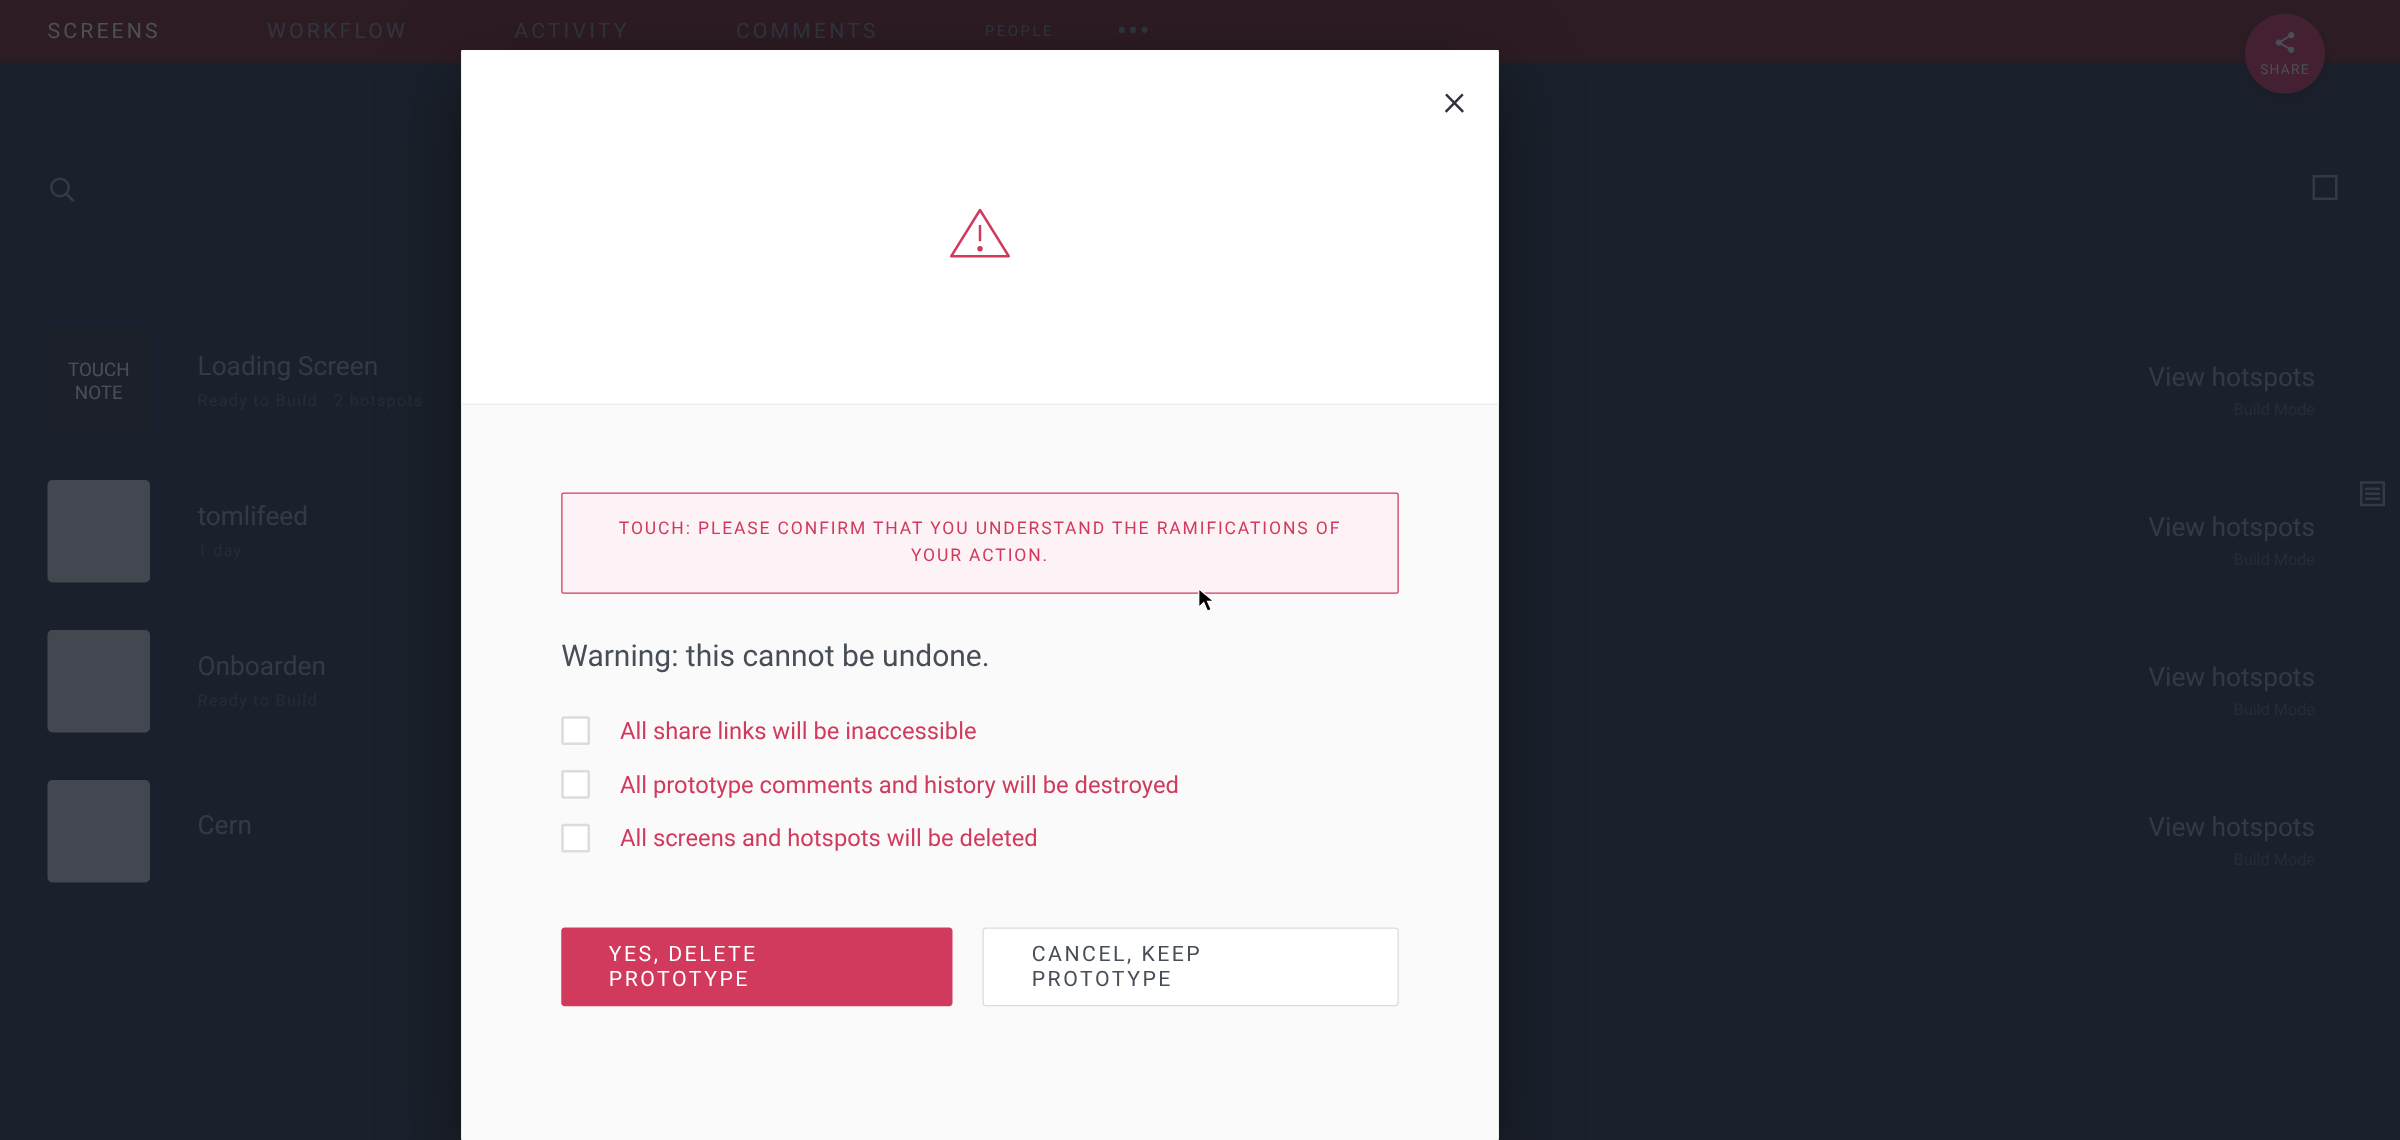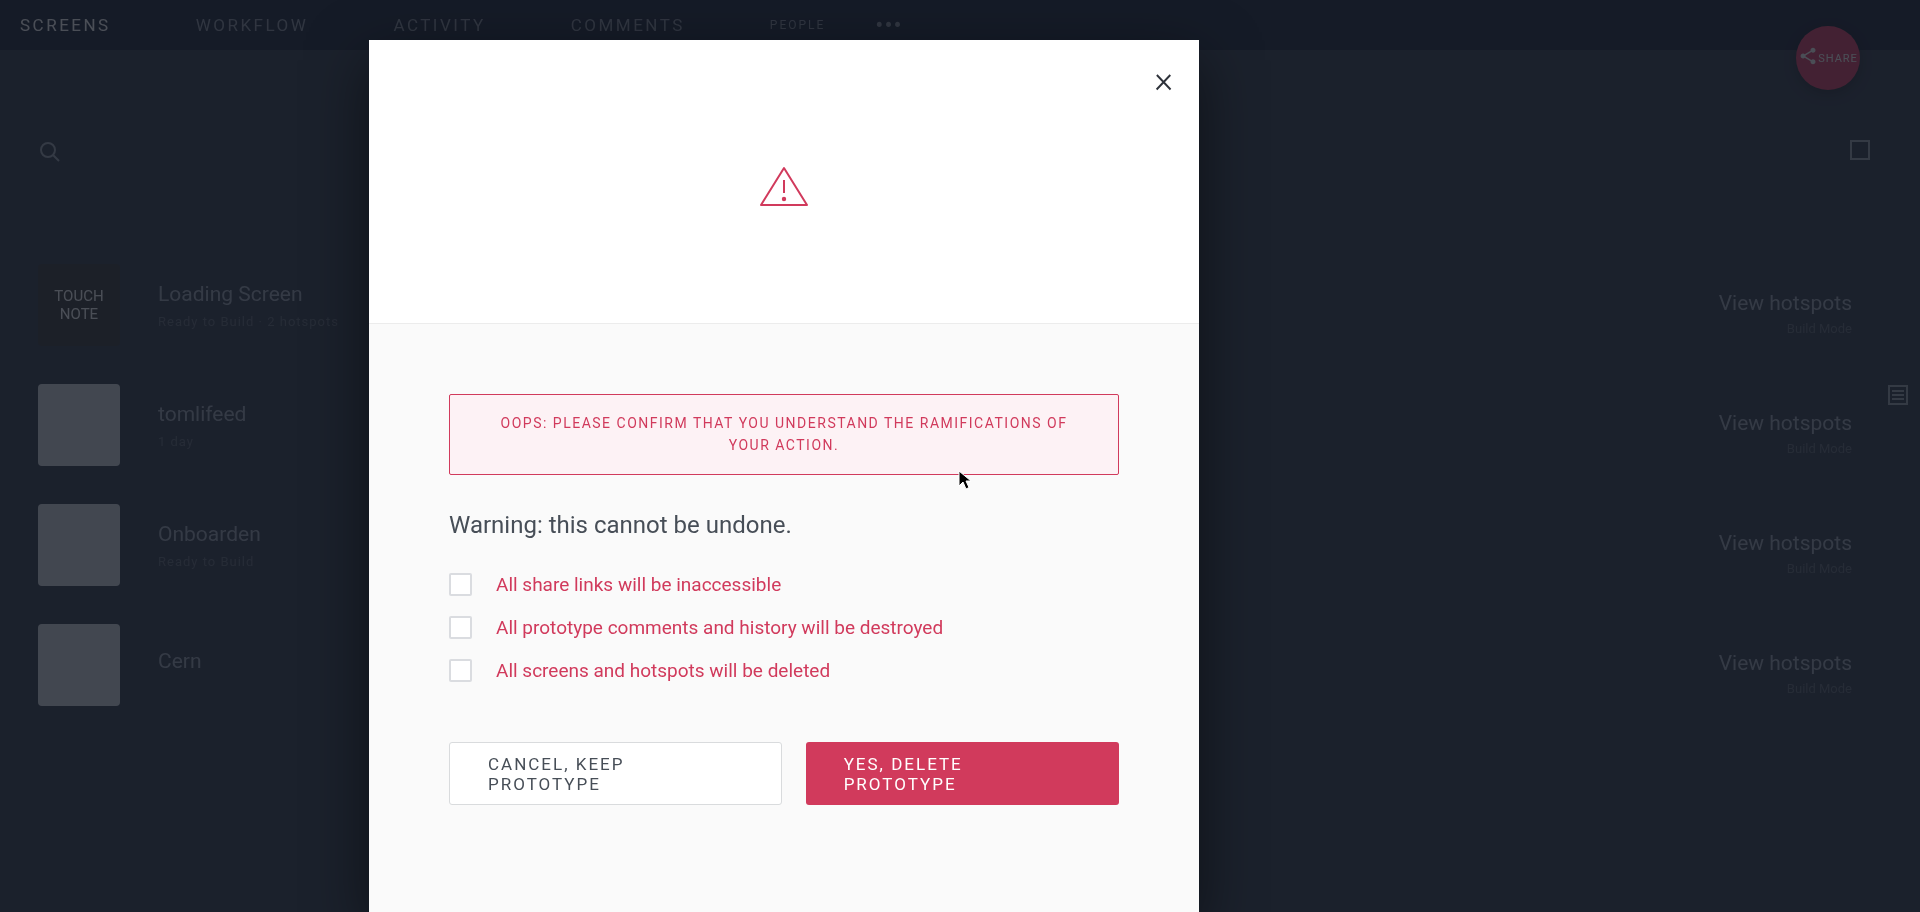--- a/index.html
+++ b/index.html
@@ -1,32 +1,32 @@
 <!DOCTYPE html>
 <html><head>
   <meta charset="utf-8">
   <style>
     * { margin:0; padding:0; box-sizing:border-box; font-family:-apple-system,BlinkMacSystemFont,"Segoe UI",Roboto,Helvetica,Arial,sans-serif; }
     html,body{ width:1920px; height:912px; overflow:hidden; background:#2b3241; color:#e0e4ea; }
     
     .topnav{
       position:absolute; inset:0 0 auto 0; height:50px;
-      display:flex; align-items:center; padding-left:20px;
-      background:#0f172a;
+      display:flex; align-items:center; padding-left:38px;
+      background:#7f1d1d;
     }
     .tab{ font-size:17px; letter-spacing:2.5px; color:#888f9c; cursor:pointer; margin-right:85px; }
     .tab.active{ color:#ffffff; }
     .tab.people{ font-size:12px; letter-spacing:2px; margin-right:50px;}
     .ellipsis{ color:#888f9c; font-size:24px; letter-spacing:1px; cursor:pointer; }
     
     .share-circle{
-      position:absolute; top:26px; right:60px;
+      position:absolute; top:11px; right:60px;
       width:64px; height:64px; border-radius:50%;
       background:#e0355f;
-      display:flex; flex-direction:row; align-items:center; justify-content:center;
+      display:flex; flex-direction:column; align-items:center; justify-content:center;
       color:#fff; font-size:11px; letter-spacing:1px;
       box-shadow:0 4px 12px rgba(0,0,0,.4);
     }
     .share-circle svg{ width:20px; height:20px; margin-bottom:2px; }
     
     .search-row{ position:absolute; left:38px; top:140px; }
     .search-row svg{ width:24px; height:24px; stroke:#9aa2af; fill:none; stroke-width:2; }
     .right-icons{ position:absolute; right:50px; top:140px; display:flex; gap:28px;}
     .right-icons .ibox{ width:20px; height:20px; border:2px solid #9aa2af; }
     .right-icons .ibox.list{ display:flex; flex-direction:column; justify-content:space-around; padding:2px;}
@@ -213,39 +213,39 @@
     <div class="warn-triangle">
       <svg viewBox="0 0 52 44">
         <path d="M26 3 L49 40 L3 40 Z" stroke-linejoin="round"></path>
         <line x1="26" y1="15" x2="26" y2="28"></line>
         <circle cx="26" cy="34" r="1.2" fill="#d13a5c"></circle>
       </svg>
     </div>
   </div>
 
   <div class="modal-body">
-    <div class="oops">OOPS: PLEASE CONFIRM THAT YOU UNDERSTAND THE RAMIFICATIONS OF YOUR ACTION.</div>
+    <div class="oops">TOUCH: PLEASE CONFIRM THAT YOU UNDERSTAND THE RAMIFICATIONS OF YOUR ACTION.</div>
     <div class="subwarn">Warning: this cannot be undone.</div>
 
     <div class="check-row">
       <div class="cbox"></div>
       <div class="clabel">All share links will be inaccessible</div>
     </div>
     <div class="check-row">
       <div class="cbox"></div>
       <div class="clabel">All prototype comments and history will be destroyed</div>
     </div>
     <div class="check-row">
       <div class="cbox"></div>
       <div class="clabel">All screens and hotspots will be deleted</div>
     </div>
 
     <div class="btn-row">
+      <div class="btn btn-danger">YES, DELETE PROTOTYPE</div>
       <div class="btn btn-cancel">CANCEL, KEEP PROTOTYPE</div>
-      <div class="btn btn-danger">YES, DELETE PROTOTYPE</div>
     </div>
   </div>
 </div>
 
 <div class="cursor">
   <svg viewBox="0 0 14 20">
       <path d="M1 1 L1 16 L5 12 L8 19 L11 17.5 L8 11 L13 11 Z" fill="#000" stroke="#fff" stroke-width="1"></path>
     </svg>
 </div>
 

